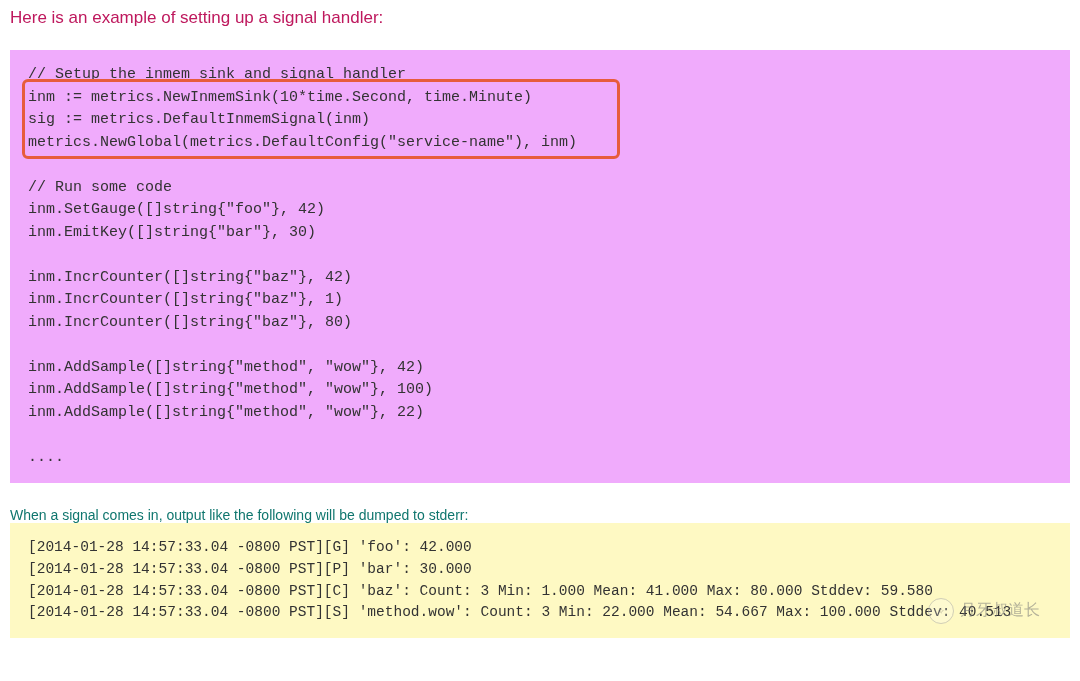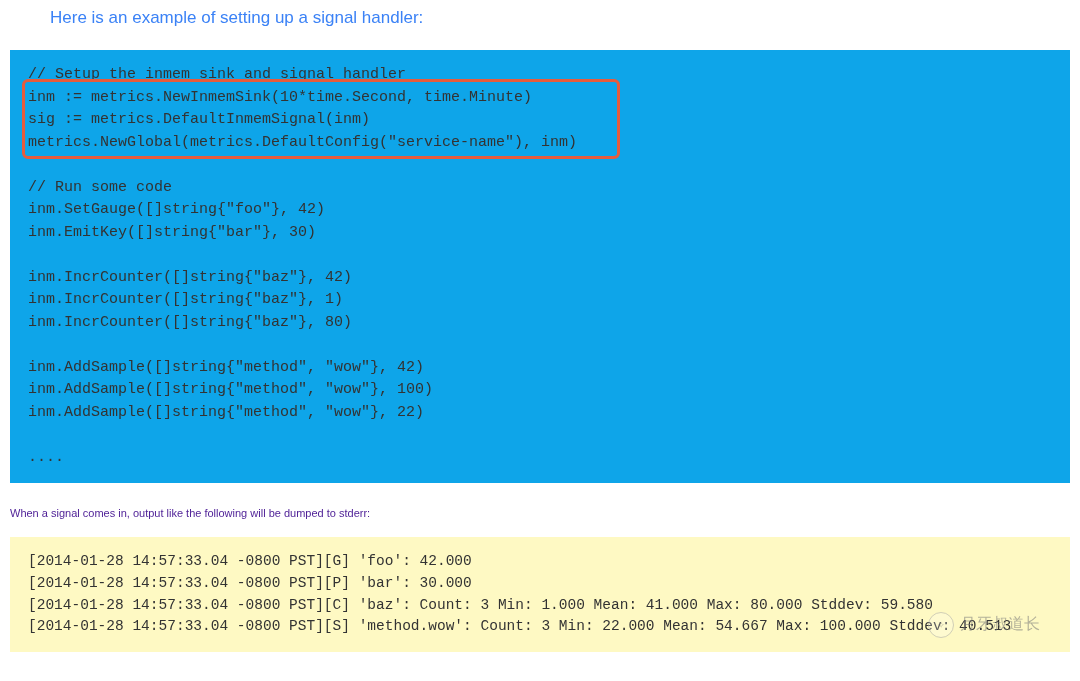--- a/index.html
+++ b/index.html
@@ -5,27 +5,26 @@
   * { margin: 0; padding: 0; box-sizing: border-box; }
   body {
     font-family: -apple-system, BlinkMacSystemFont, "Segoe UI", Helvetica, Arial, sans-serif;
     background: #ffffff;
     color: #24292e;
     padding: 8px 10px;
     width: 1080px;
   }
   .intro-text {
     font-size: 17px;
-    color: #3b82f6;
+    color: #be185d;
     margin-bottom: 22px;
     font-weight: 400;
-    margin-left: 40px;
   }
   .code-block {
-    background: #0ea5e9;
+    background: #f0abfc;
     padding: 14px 18px;
     font-family: "SFMono-Regular", Consolas, "Liberation Mono", Menlo, monospace;
     font-size: 15px;
     line-height: 1.5;
     color: #333;
     white-space: pre;
     overflow-x: auto;
     margin-bottom: 22px;
     position: relative;
   }
@@ -44,23 +43,22 @@
     position: absolute;
     border: 3px solid #e75c3c;
     border-radius: 6px;
     left: 12px;
     top: 29px;
     width: 598px;
     height: 80px;
     pointer-events: none;
   }
   .middle-text {
-    font-size: 11px;
-    color: #4c1d95;
-    margin-bottom: 18px;
+    font-size: 14px;
+    color: #0f766e;
     margin-top: 24px;
     font-weight: 400;
   }
   .watermark {
     position: absolute;
     right: 30px;
     bottom: 14px;
     display: flex;
     align-items: center;
     gap: 6px;

